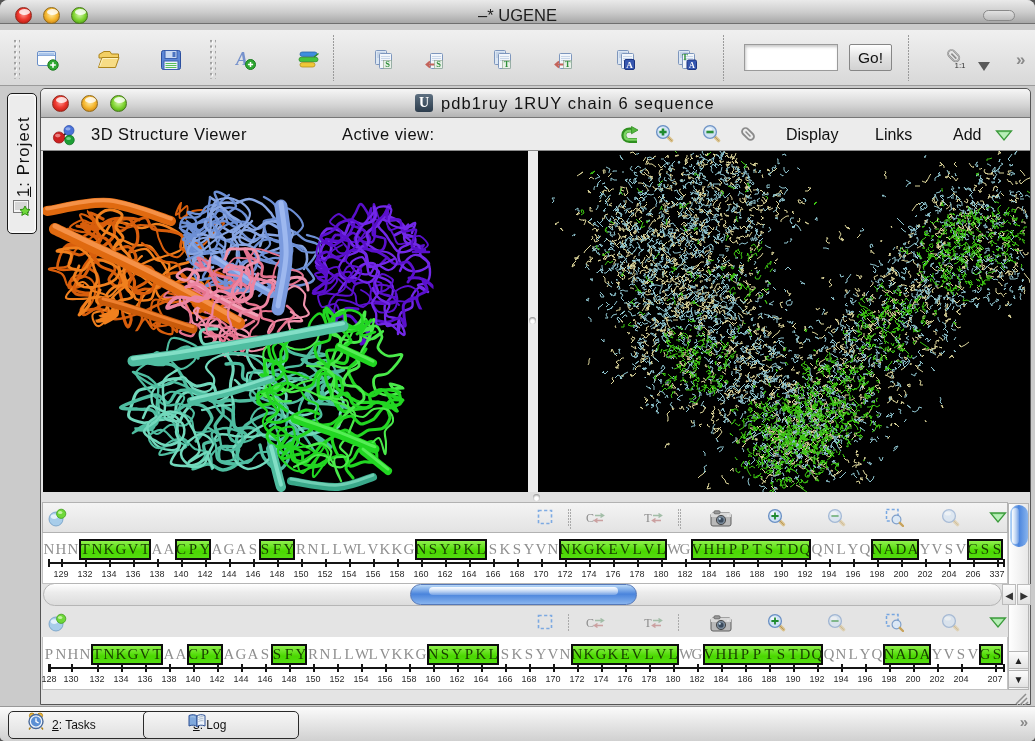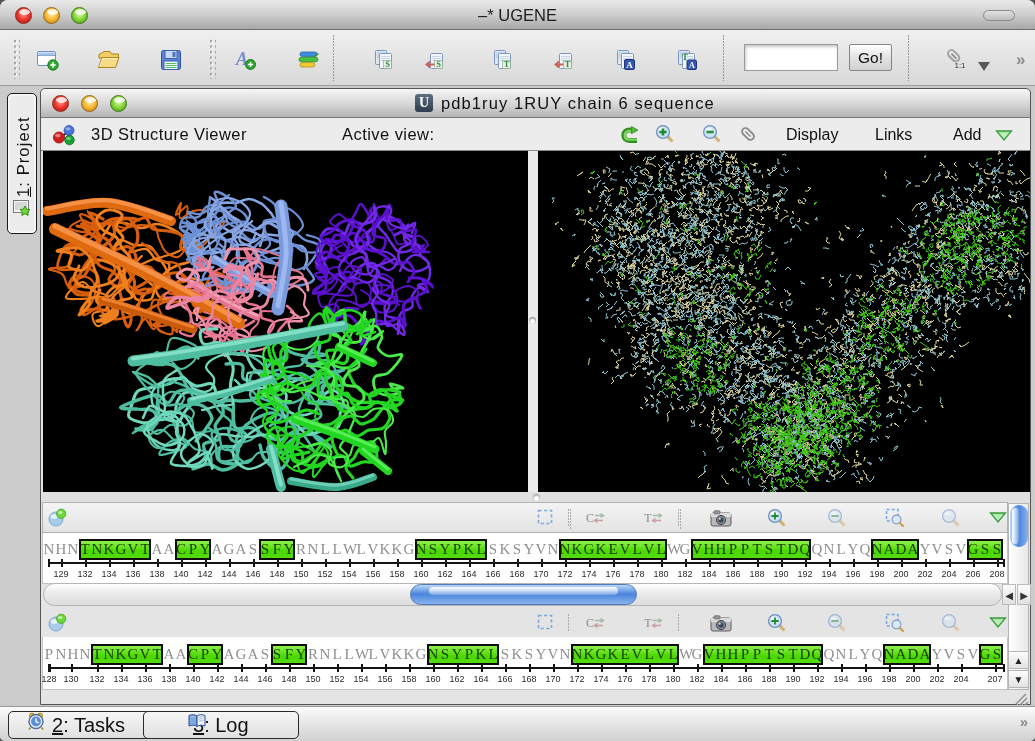--- a/index.html
+++ b/index.html
@@ -1,19 +1,19 @@
 <!DOCTYPE html>
 <html><head><meta charset="utf-8"><style>
 *{margin:0;padding:0;box-sizing:border-box}
 html,body{width:1035px;height:741px;overflow:hidden;background:#555;
  font-family:"Liberation Sans",sans-serif;-webkit-font-smoothing:antialiased}
 .abs{position:absolute}
 #win{position:absolute;left:0;top:0;width:1035px;height:741px;
  border-radius:8px 8px 5px 5px;overflow:hidden;background:#cbcbcb}
-#tbar{position:absolute;left:0;top:0;width:100%;height:30px;
+#tbar{position:absolute;left:0;top:0;width:100%;height:24px;
  background:linear-gradient(#eaeaea,#cdcdcd 52%,#a7a7a7);border-bottom:1px solid #6f6f6f}
 #title{position:absolute;left:0;top:0;width:100%;text-align:center;line-height:30px;
  font-size:16.5px;color:#1c1c1c}
 .tl{position:absolute;width:17px;height:17px;border-radius:50%}
 .tl i{position:absolute;left:2.5px;top:1.2px;width:11px;height:6px;border-radius:50%;
  background:rgba(255,255,255,.8)}
 .tlr{background:radial-gradient(circle at 50% 42%,#ff9890 0%,#ee3a30 45%,#a80d05 100%);border:1px solid #8f2b20}
 .tly{background:radial-gradient(circle at 50% 42%,#ffeaa6 0%,#f5b72e 50%,#b86a0e 100%);border:1px solid #8f6a1c}
 .tlg{background:radial-gradient(circle at 50% 42%,#d6f7ae 0%,#7ed32f 52%,#3a8a0e 100%);border:1px solid #47761c}
 #loz{position:absolute;right:20px;top:10px;width:32px;height:11px;border-radius:6px;
@@ -93,21 +93,21 @@
  background:linear-gradient(90deg,#ffffff,#e8e8e8);border:1px solid #b5b5b5}
 #vthumb{position:absolute;left:968.5px;top:416px;width:18px;height:42px;border-radius:9px;
  background:linear-gradient(90deg,#b8d8f8,#4a84dc 48%,#88b4ee)}
 #vthumb i{position:absolute;left:2px;top:6%;width:7px;height:88%;border-radius:4px;
  background:linear-gradient(90deg,rgba(255,255,255,.95),rgba(255,255,255,.2))}
 .varr{position:absolute;left:967px;width:21px;height:18px;background:linear-gradient(#fcfcfc,#e2e2e2);
  border:1px solid #b5b5b5;text-align:center;color:#222;font-size:10px;line-height:17px}
 #bbar{position:absolute;left:0;bottom:0;width:100%;height:35px;
  background:linear-gradient(#fbfbfb,#d0d0d0);border-top:1px solid #999}
 .btab{position:absolute;top:4px;height:28px;border:1.5px solid #2a2a2a;border-radius:5px;
- background:linear-gradient(#f6f6f6,#e0e0e0);font-size:20px;color:#111;line-height:26px}
+ background:linear-gradient(#f6f6f6,#e0e0e0);font-size:12px;color:#111;line-height:26px}
 .btab u{text-decoration:underline}
 </style></head><body>
 <div id="win">
 <div id="tbar">
       <div id="title">–* UGENE</div>
       <div class="tl tlr" style="left:15px;top:7px">
         <i></i>
       </div>
       <div class="tl tly" style="left:43px;top:7px">
         <i></i>
@@ -720,21 +720,21 @@
       <div class="rnum" style="left:863px;top:569px">198</div>
       <div class="rtick" style="left:901px;top:559px"></div>
       <div class="rnum" style="left:887px;top:569px">200</div>
       <div class="rtick" style="left:925px;top:559px"></div>
       <div class="rnum" style="left:911px;top:569px">202</div>
       <div class="rtick" style="left:949px;top:559px"></div>
       <div class="rnum" style="left:935px;top:569px">204</div>
       <div class="rtick" style="left:973px;top:559px"></div>
       <div class="rnum" style="left:959px;top:569px">206</div>
       <div class="rtick" style="left:997px;top:559px"></div>
-      <div class="rnum" style="left:983px;top:569px">208</div>
+      <div class="rnum" style="left:983px;top:569px">337</div>
       <div class="gbox" style="left:91px;top:644px;width:72px"></div>
       <div class="gbox" style="left:187px;top:644px;width:36px"></div>
       <div class="gbox" style="left:271px;top:644px;width:36px"></div>
       <div class="gbox" style="left:427px;top:644px;width:72px"></div>
       <div class="gbox" style="left:571px;top:644px;width:108px"></div>
       <div class="gbox" style="left:703px;top:644px;width:120px"></div>
       <div class="gbox" style="left:883px;top:644px;width:48px"></div>
       <div class="gbox" style="left:979px;top:644px;width:24px"></div>
       <div class="sq" style="left:43px;top:646px">P</div>
       <div class="sq" style="left:55px;top:646px">N</div>

